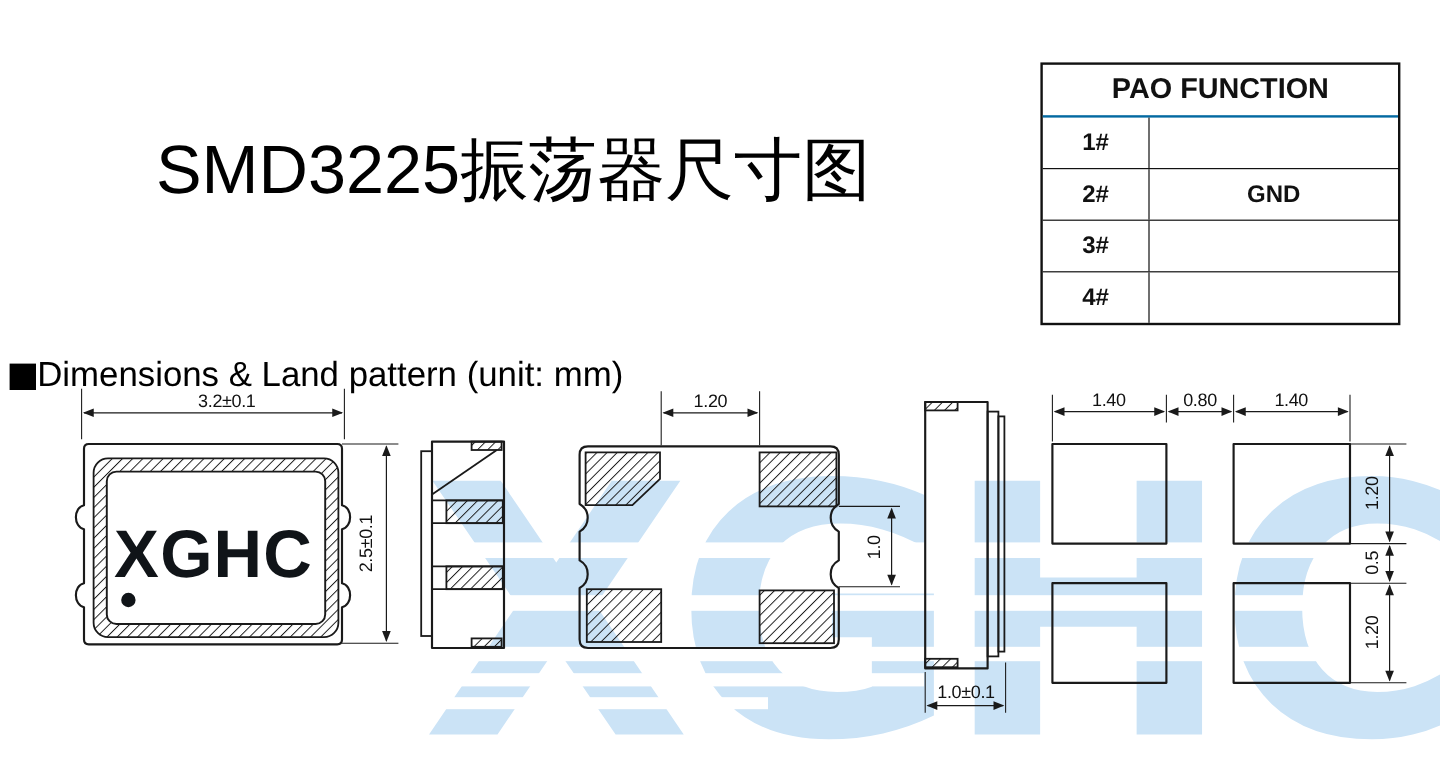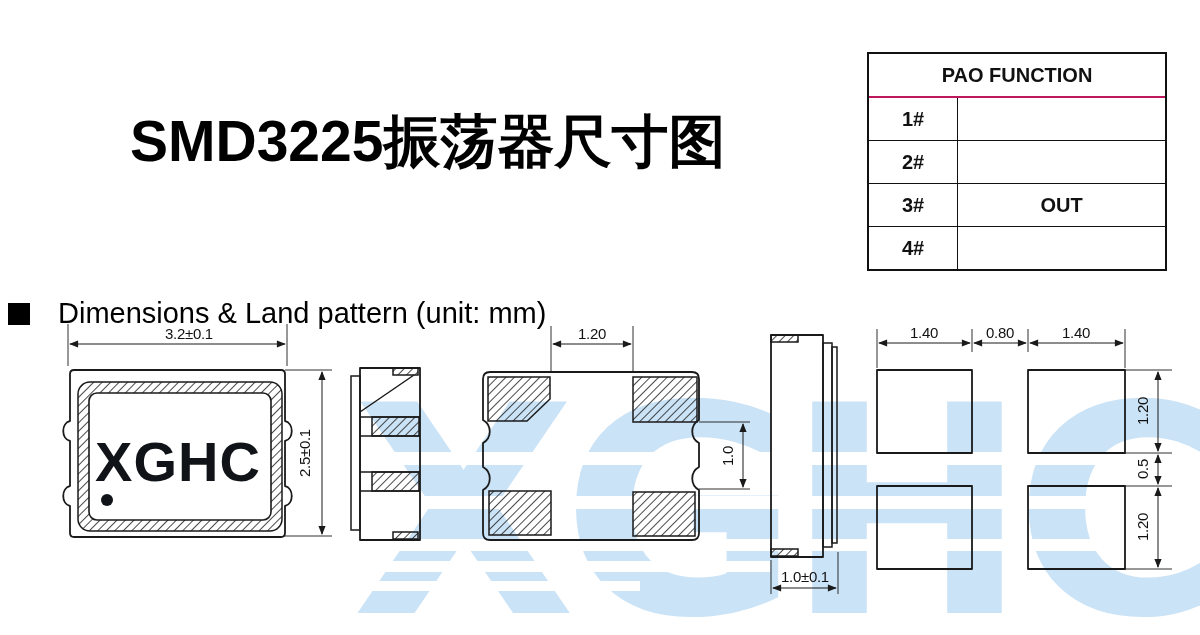--- a/index.html
+++ b/index.html
@@ -13,30 +13,30 @@
        font-family:"DejaVu Sans","Liberation Sans",sans-serif;}
   .wm-stripe{position:absolute;background:#ffffff;}
   .wm-s1{left:340px;top:452px;width:860px;height:13px;}
   .wm-s2{left:340px;top:496px;width:860px;height:13px;}
   .wm-s3{left:340px;top:539px;width:860px;height:12px;}
   .wm-s4{left:340px;top:561px;width:430px;height:11px;}
   .wm-s5{left:340px;top:581px;width:300px;height:10px;}
 
   
   .page-title{position:absolute;left:130px;top:104px;z-index:3;
-      font-size:57px;font-weight:700;letter-spacing:0;}
+      font-size:57px;font-weight:400;letter-spacing:0;}
   .section-header{position:absolute;left:8px;top:297px;z-index:3;
-      display:flex;align-items:center;gap:28px;font-size:29px;font-weight:500;}
+      display:flex;align-items:center;gap:1px;font-size:29px;font-weight:500;}
   .section-bullet{width:22px;height:22px;background:#000;flex:0 0 auto;}
 
   
   .pao-table{position:absolute;left:867px;top:52px;width:296px;z-index:3;
       border:2.5px solid #111;background:#fff;text-align:center;
       font-weight:700;color:#111;}
-  .pao-header{height:42px;line-height:42px;font-size:20px;border-bottom:2px solid #be185d;text-align:center;}
+  .pao-header{height:42px;line-height:42px;font-size:24px;border-bottom:2px solid #0369a1;text-align:center;}
   .pao-row{display:flex;height:42px;line-height:42px;font-size:20px;border-bottom:1.5px solid #111;}
   .pao-row:last-child{border-bottom:none;}
   .pao-pin{width:88px;border-right:1.5px solid #111;flex:0 0 auto;}
   .pao-func{flex:1;}
 
   
   .drawing-svg{position:absolute;inset:0;z-index:2;}
   .ol{fill:none;stroke:#1a1a1a;stroke-width:1.8;stroke-linejoin:round;}
   .ol2{fill:none;stroke:#1a1a1a;stroke-width:1.5;}
   .hat{fill:url(#hatch);stroke:#1a1a1a;stroke-width:1.5;}
@@ -61,24 +61,24 @@
 
 <div class="page-title">SMD3225振荡器尺寸图</div>
 
 <div class="pao-table">
   <div class="pao-header">PAO FUNCTION</div>
   <div class="pao-row">
     <div class="pao-pin">1#</div>
   </div>
   <div class="pao-row">
     <div class="pao-pin">2#</div>
+    <div class="pao-func">GND</div>
   </div>
   <div class="pao-row">
     <div class="pao-pin">3#</div>
-    <div class="pao-func">OUT</div>
   </div>
   <div class="pao-row">
     <div class="pao-pin">4#</div>
   </div>
 </div>
 
 <div class="section-header">
   <span class="section-bullet"></span>
   <span>Dimensions &amp; Land pattern (unit: mm)</span>
 </div>

